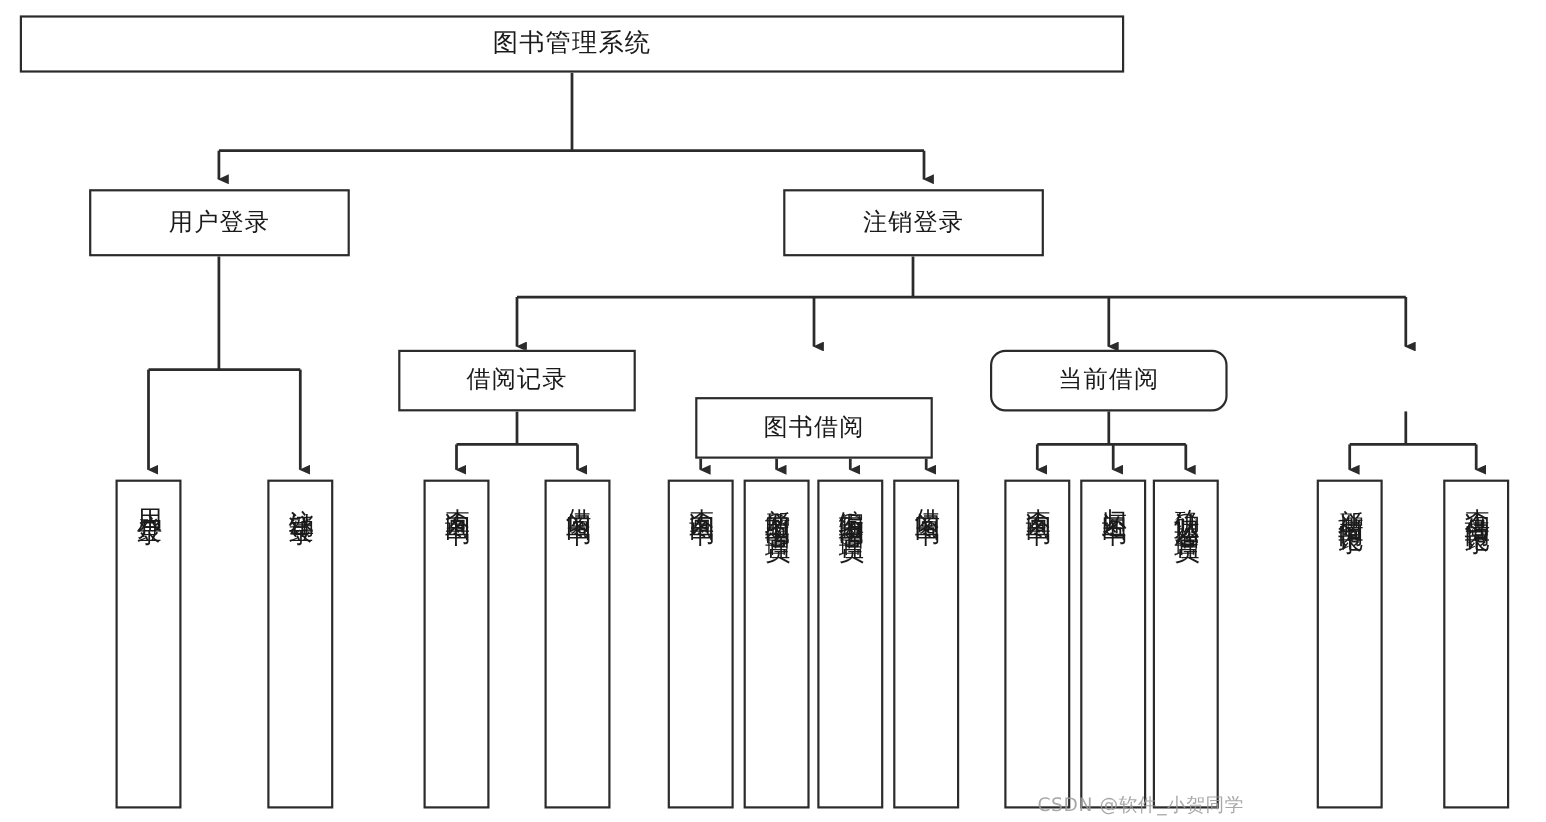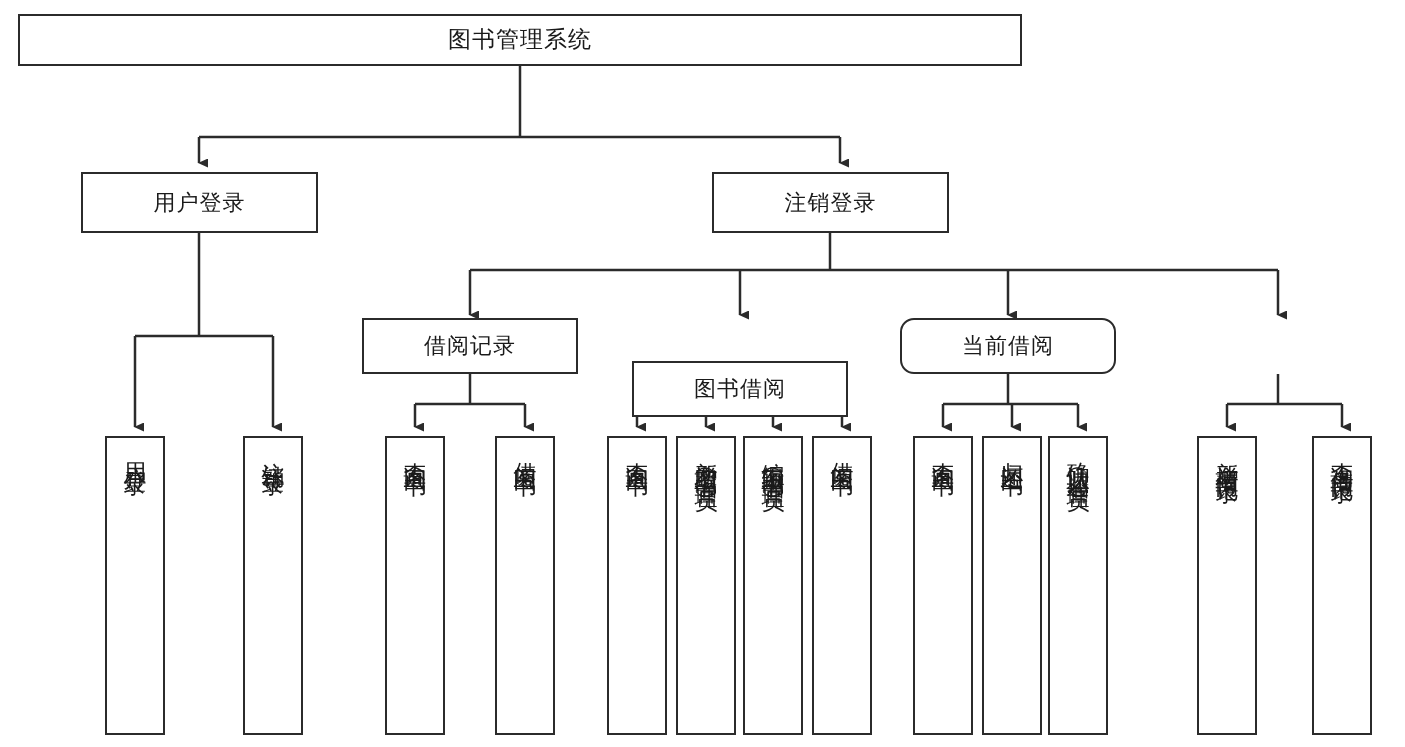--- a/index.html
+++ b/index.html
@@ -168,13 +168,14 @@
     <span class="lbl">确认归还（管理员）</span>
   </div>
 
   <div class="node leaf" style="left:1197px;top:436px;width:60px;height:299px;">
     <span class="lbl">新增借阅记录</span>
   </div>
   <div class="node leaf" style="left:1312px;top:436px;width:60px;height:299px;">
     <span class="lbl">查询借阅记录</span>
   </div>
 
+  <div class="watermark">CSDN @软件_小贺同学</div>
 </div>
 
 </body></html>

